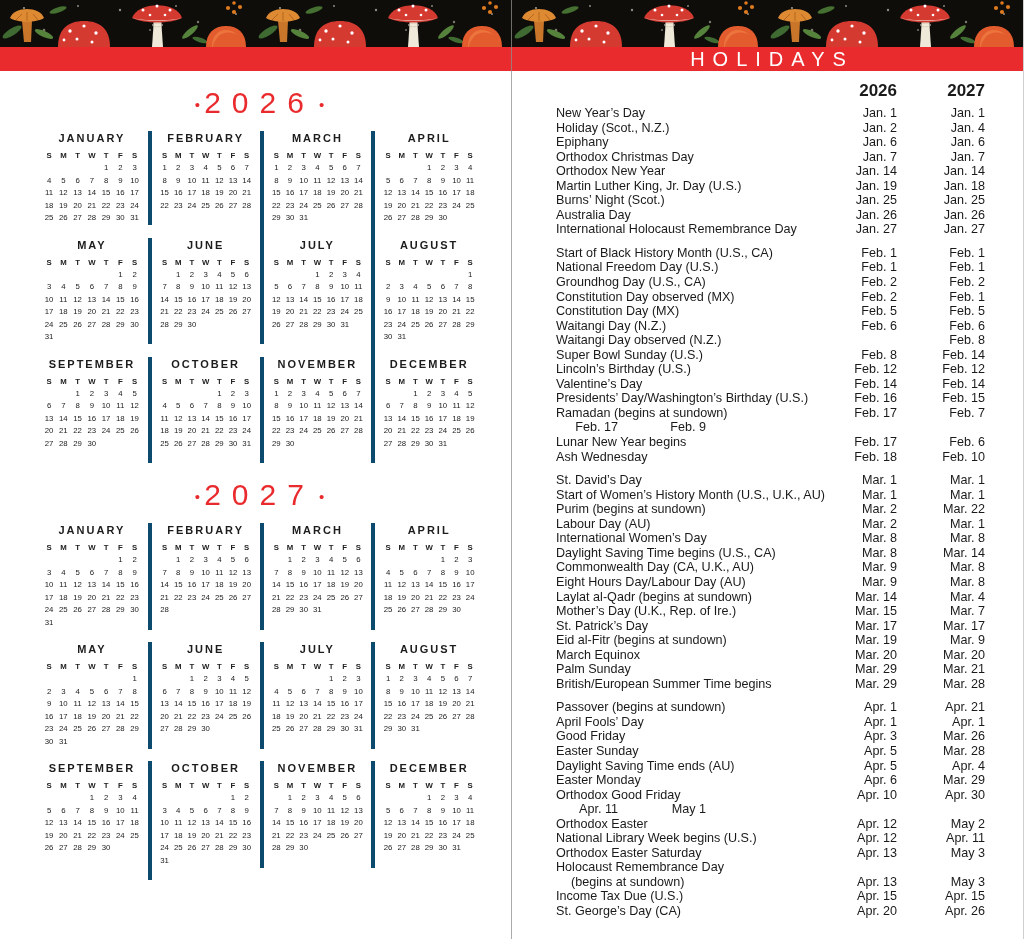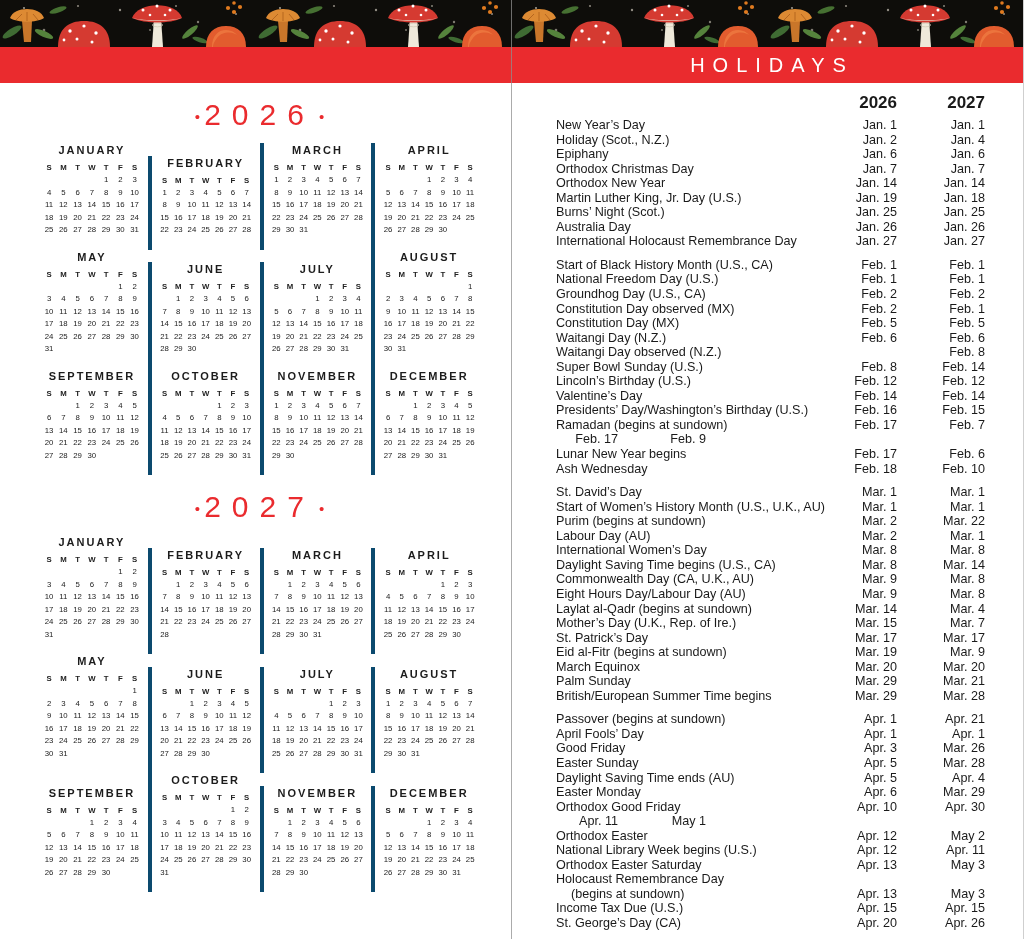--- a/index.html
+++ b/index.html
@@ -11,21 +11,21 @@
   *{box-sizing:border-box;margin:0;padding:0}
   html,body{width:1024px;height:939px}
   body{
     font-family:"Liberation Sans",sans-serif;
     background:#fff;color:var(--ink);
     overflow:hidden;position:relative;
   }
   
   .banner{height:47px;background:var(--banner-black);overflow:hidden}
   .banner svg{display:block}
-  .redbar{height:36px;background:var(--red);display:flex}
+  .redbar{height:24px;background:var(--red);display:flex}
   .redbar .half{width:50%;display:flex;align-items:center;justify-content:center}
   .holidays-title{
     color:#fff;font-size:20px;font-weight:400;
     letter-spacing:8px;padding-left:8px;line-height:28px;
   }
   
   .pages{display:flex;height:734px}
   .page-left{width:511px;padding:0 28px 0 36px}
   .page-right{flex:1;padding:4px 39px 0 45px}
   .center-divider{
@@ -37,21 +37,21 @@
     background:#cfcfcf;z-index:5;
   }
   
   .year-title{
     text-align:center;color:var(--red);
     font-size:30px;font-weight:400;letter-spacing:11px;
     margin:15px 0 11px;white-space:nowrap;
   }
   .year-title .dot{font-size:15px;vertical-align:3px;letter-spacing:0;margin:0 4px}
   
-  .cal-grid{display:flex;flex-wrap:wrap;align-items:flex-end}
+  .cal-grid{display:flex;flex-wrap:wrap;align-items:flex-start}
   .month{
     width:25%;padding:0 6px 13px 6px;
     border-left:4px solid #0c4a6e;
   }
   .month:nth-child(4n+1){border-left:none}
   .m-title{
     text-align:center;font-size:11px;font-weight:700;
     letter-spacing:2px;line-height:15px;margin-bottom:3px;color:#1c1c1c;
     white-space:nowrap;
   }

